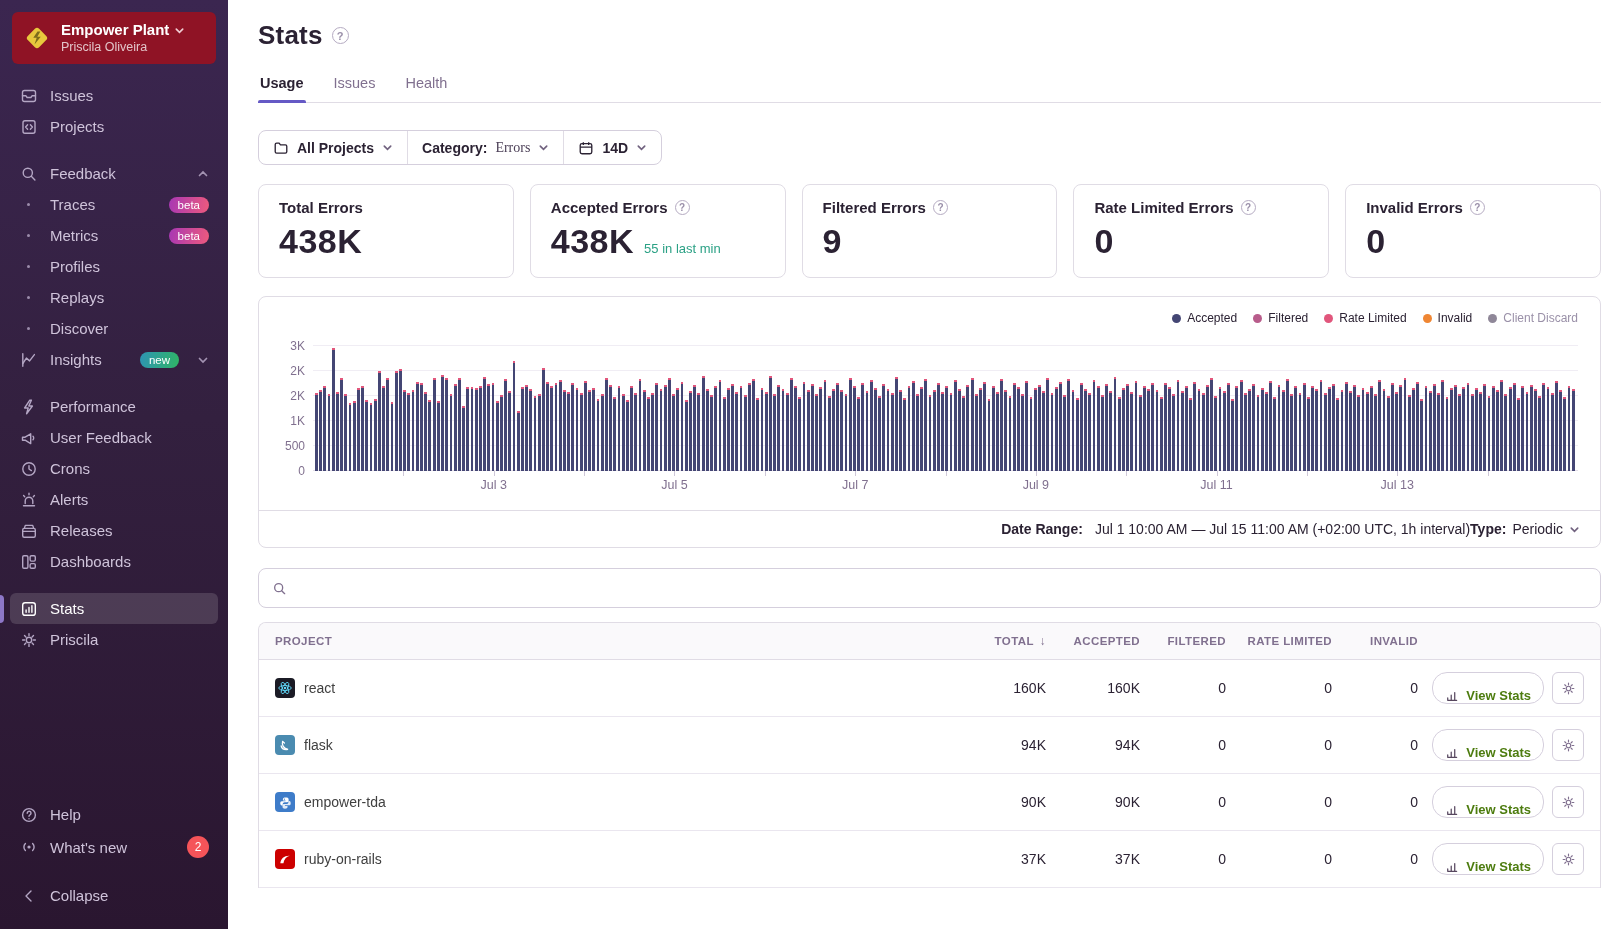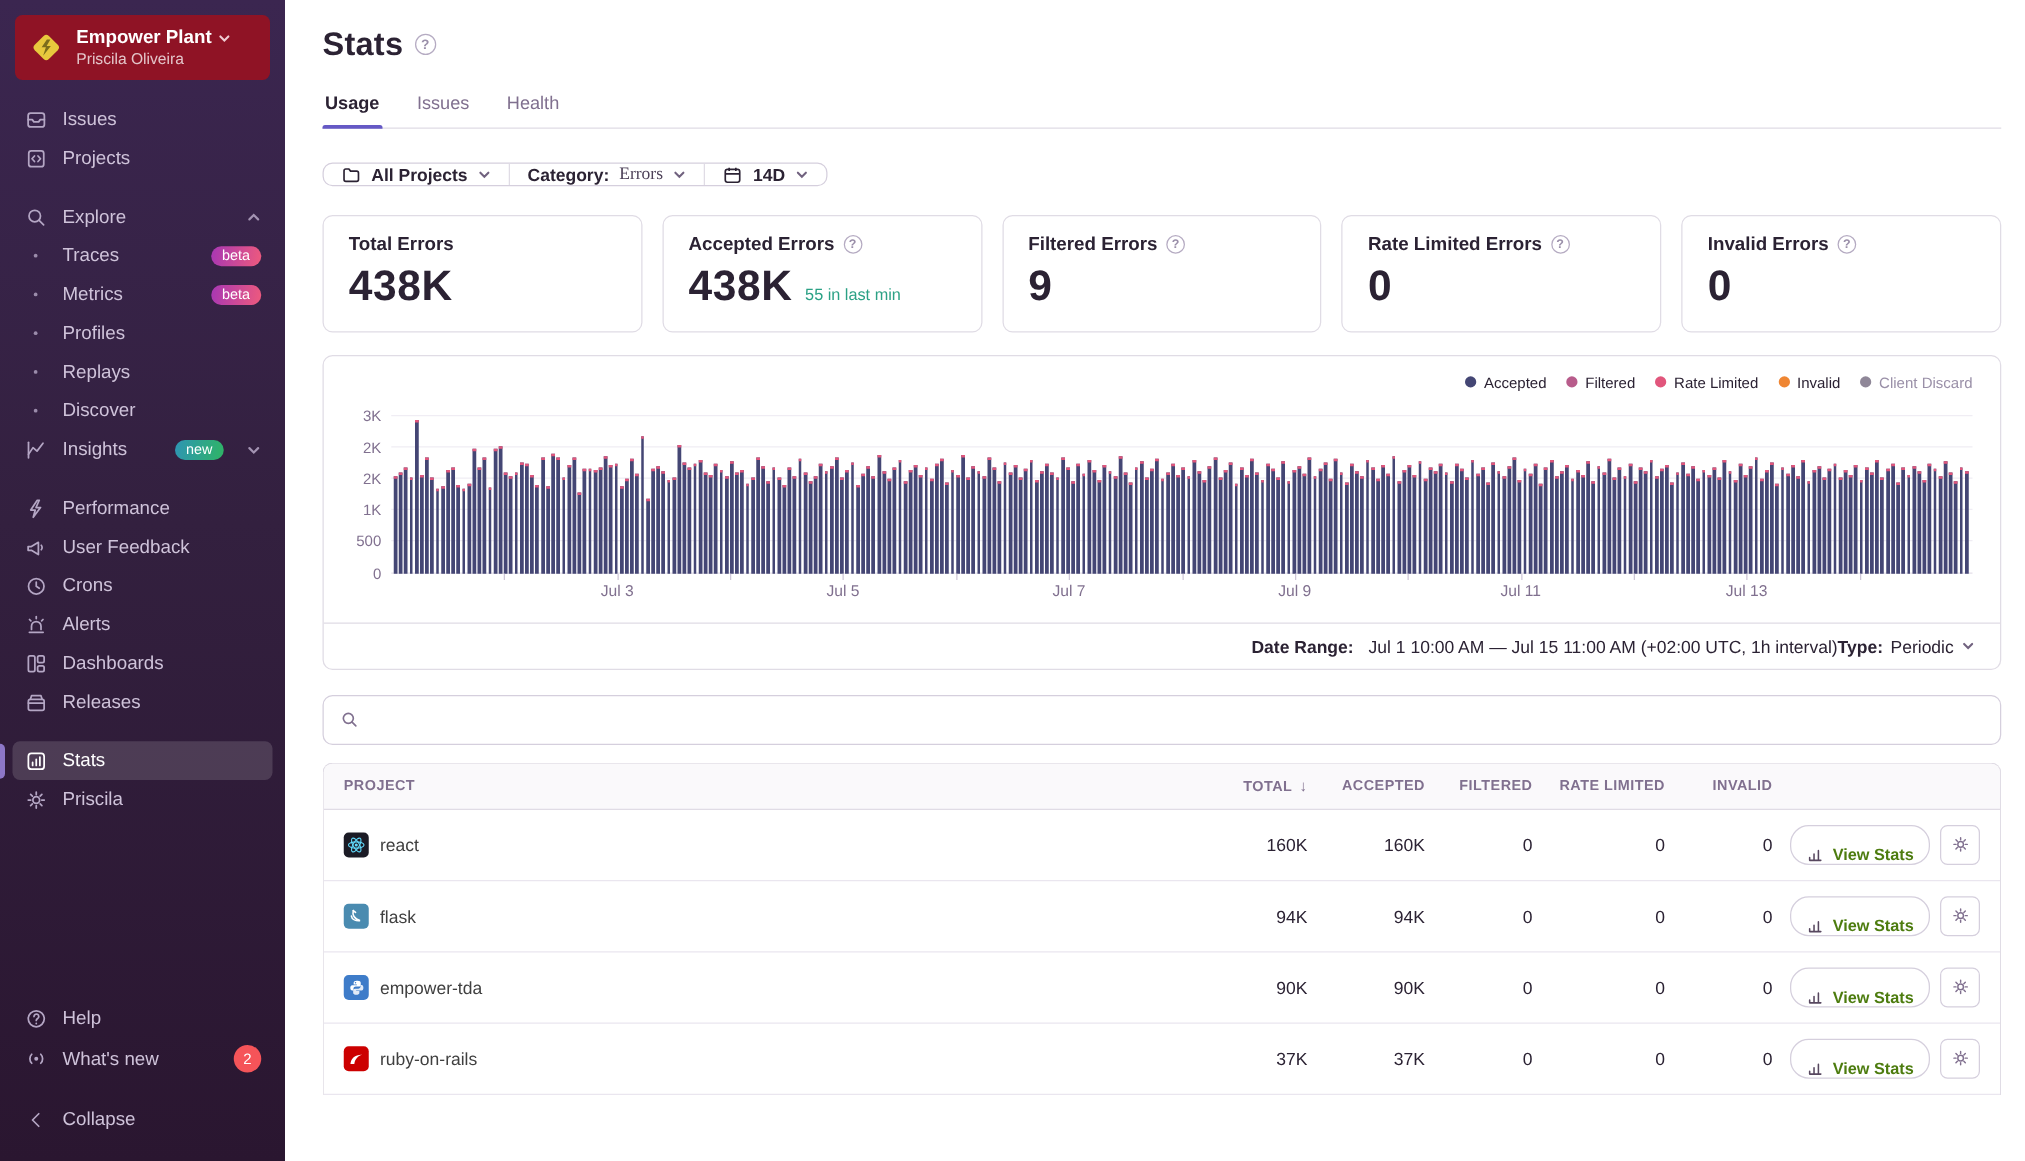--- a/index.html
+++ b/index.html
@@ -37,21 +37,21 @@
   .main { flex:1; height:100%; padding:14px 19px 0 30px; overflow:hidden; }
   .page-head { display:flex; align-items:center; gap:9px; margin-top:6px; }
   .page-title { font-size:26px; font-weight:700; color:#2b2233; letter-spacing:.2px; }
   .help-circ { width:17px; height:17px; border:1.4px solid #b5abc2; color:#9a8fa9; border-radius:50%; font-size:11px; font-weight:700; display:flex; align-items:center; justify-content:center; cursor:pointer; }
   .help-circ.sm { width:15px; height:15px; font-size:10px; }
   .tabs { display:flex; gap:26px; margin-top:24px; border-bottom:1px solid #e0dce5; }
   .tab { font-size:14.5px; color:#80708f; padding:0 2px 11px; cursor:pointer; position:relative;text-align:right; }
   .tab.active { color:#2b2233; font-weight:700; }
   .tab.active::after { content:""; position:absolute; left:0; right:0; bottom:-1px; height:3px; background:#6559c5; border-radius:2px 2px 0 0; }
 
-  .filter-bar { margin-top:27px; display:inline-flex; align-items:stretch; border:1px solid #d5cfdd; border-radius:8px; height:19px; background:#fff; }
+  .filter-bar { margin-top:27px; display:inline-flex; align-items:stretch; border:1px solid #d5cfdd; border-radius:8px; height:35px; background:#fff; }
   .filter-seg { display:flex; align-items:center; gap:8px; padding:0 14px; font-size:14px; color:#2b2233; cursor:pointer; }
   .filter-seg + .filter-seg { border-left:1px solid #e0dce5; }
   .filter-seg .seg-bold { font-weight:700; }
   .filter-seg .seg-val { color:#4d4158;font-family:Liberation Serif, serif; }
   .seg-icon { color:#2b2233; display:flex; }
   .chev { display:flex; color:#71627f; }
 
   .cards { display:grid; grid-template-columns:repeat(5,1fr); gap:16px; margin-top:19px; }
   .card { border:1px solid #e0dce5; border-radius:8px; background:#fff; padding:14px 20px 16px; min-height:91px; }
   .card-label-row { display:flex; align-items:center; gap:7px; }
@@ -155,21 +155,21 @@
       </div>
       <div class="nav-gap"></div>
       <div class="nav-row">
         <div class="nav-pill">
           <span class="nav-icon">
             <svg width="18" height="18" viewBox="0 0 18 18" fill="none" stroke="currentColor" stroke-width="1.4" stroke-linecap="round" stroke-linejoin="round">
               <circle cx="7.8" cy="7.8" r="4.6"></circle>
               <path d="M11.3 11.3l3.6 3.6"></path>
             </svg>
           </span>
-          <span class="nav-label">Explore</span>
+          <span class="nav-label">Feedback</span>
           <span class="nav-chev">
             <svg width="12" height="12" viewBox="0 0 12 12" fill="none" stroke="currentColor" stroke-width="1.7" stroke-linecap="round">
               <path d="M2.5 7.5L6 4l3.5 3.5"></path>
             </svg>
           </span>
         </div>
       </div>
       <div class="nav-row">
         <div class="nav-pill">
           <span class="nav-bullet">
@@ -270,37 +270,37 @@
               <path d="M3.5 14.8h11M9 2.2v1.6M3.6 4.6l1.1 1.1M14.4 4.6l-1.1 1.1"></path>
             </svg>
           </span>
           <span class="nav-label">Alerts</span>
         </div>
       </div>
       <div class="nav-row">
         <div class="nav-pill">
           <span class="nav-icon">
             <svg width="18" height="18" viewBox="0 0 18 18" fill="none" stroke="currentColor" stroke-width="1.4" stroke-linecap="round" stroke-linejoin="round">
+              <rect x="2.7" y="6.4" width="12.6" height="8.9" rx="1.5"></rect>
+              <path d="M4.3 6.4l1-3h7.4l1 3M2.7 9.4h12.6"></path>
+            </svg>
+          </span>
+          <span class="nav-label">Releases</span>
+        </div>
+      </div>
+      <div class="nav-row">
+        <div class="nav-pill">
+          <span class="nav-icon">
+            <svg width="18" height="18" viewBox="0 0 18 18" fill="none" stroke="currentColor" stroke-width="1.4" stroke-linecap="round" stroke-linejoin="round">
               <rect x="2.7" y="2.7" width="5.2" height="12.6" rx="1.3"></rect>
               <rect x="10.1" y="2.7" width="5.2" height="5.4" rx="1.3"></rect>
               <rect x="10.1" y="10.6" width="5.2" height="4.7" rx="1.3"></rect>
             </svg>
           </span>
           <span class="nav-label">Dashboards</span>
-        </div>
-      </div>
-      <div class="nav-row">
-        <div class="nav-pill">
-          <span class="nav-icon">
-            <svg width="18" height="18" viewBox="0 0 18 18" fill="none" stroke="currentColor" stroke-width="1.4" stroke-linecap="round" stroke-linejoin="round">
-              <rect x="2.7" y="6.4" width="12.6" height="8.9" rx="1.5"></rect>
-              <path d="M4.3 6.4l1-3h7.4l1 3M2.7 9.4h12.6"></path>
-            </svg>
-          </span>
-          <span class="nav-label">Releases</span>
         </div>
       </div>
       <div class="nav-gap"></div>
       <div class="nav-row active">
         <div class="nav-pill">
           <span class="nav-icon">
             <svg width="18" height="18" viewBox="0 0 18 18" fill="none" stroke="currentColor" stroke-width="1.4" stroke-linecap="round" stroke-linejoin="round">
               <rect x="2.7" y="2.7" width="12.6" height="12.6" rx="2.4"></rect>
               <path d="M6.1 12.3V9.9M9 12.3V7.4M11.9 12.3V5.6"></path>
             </svg>

